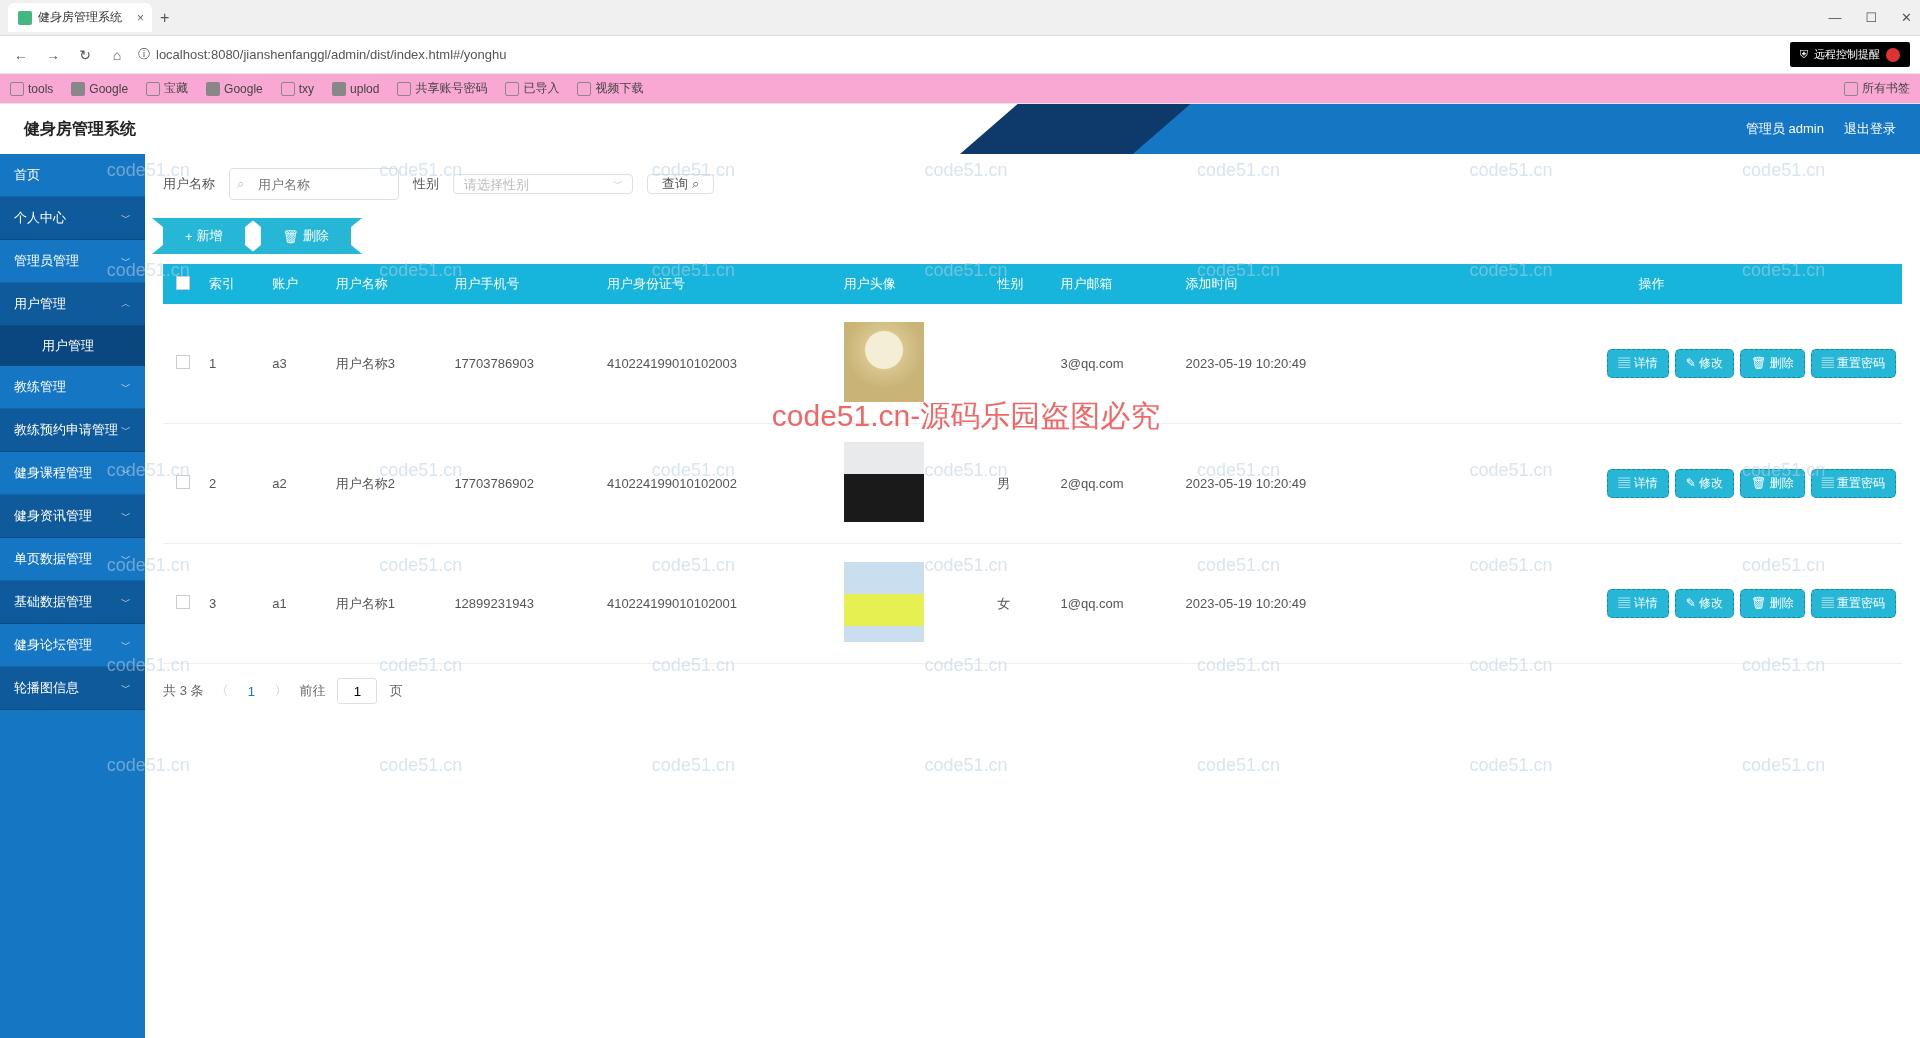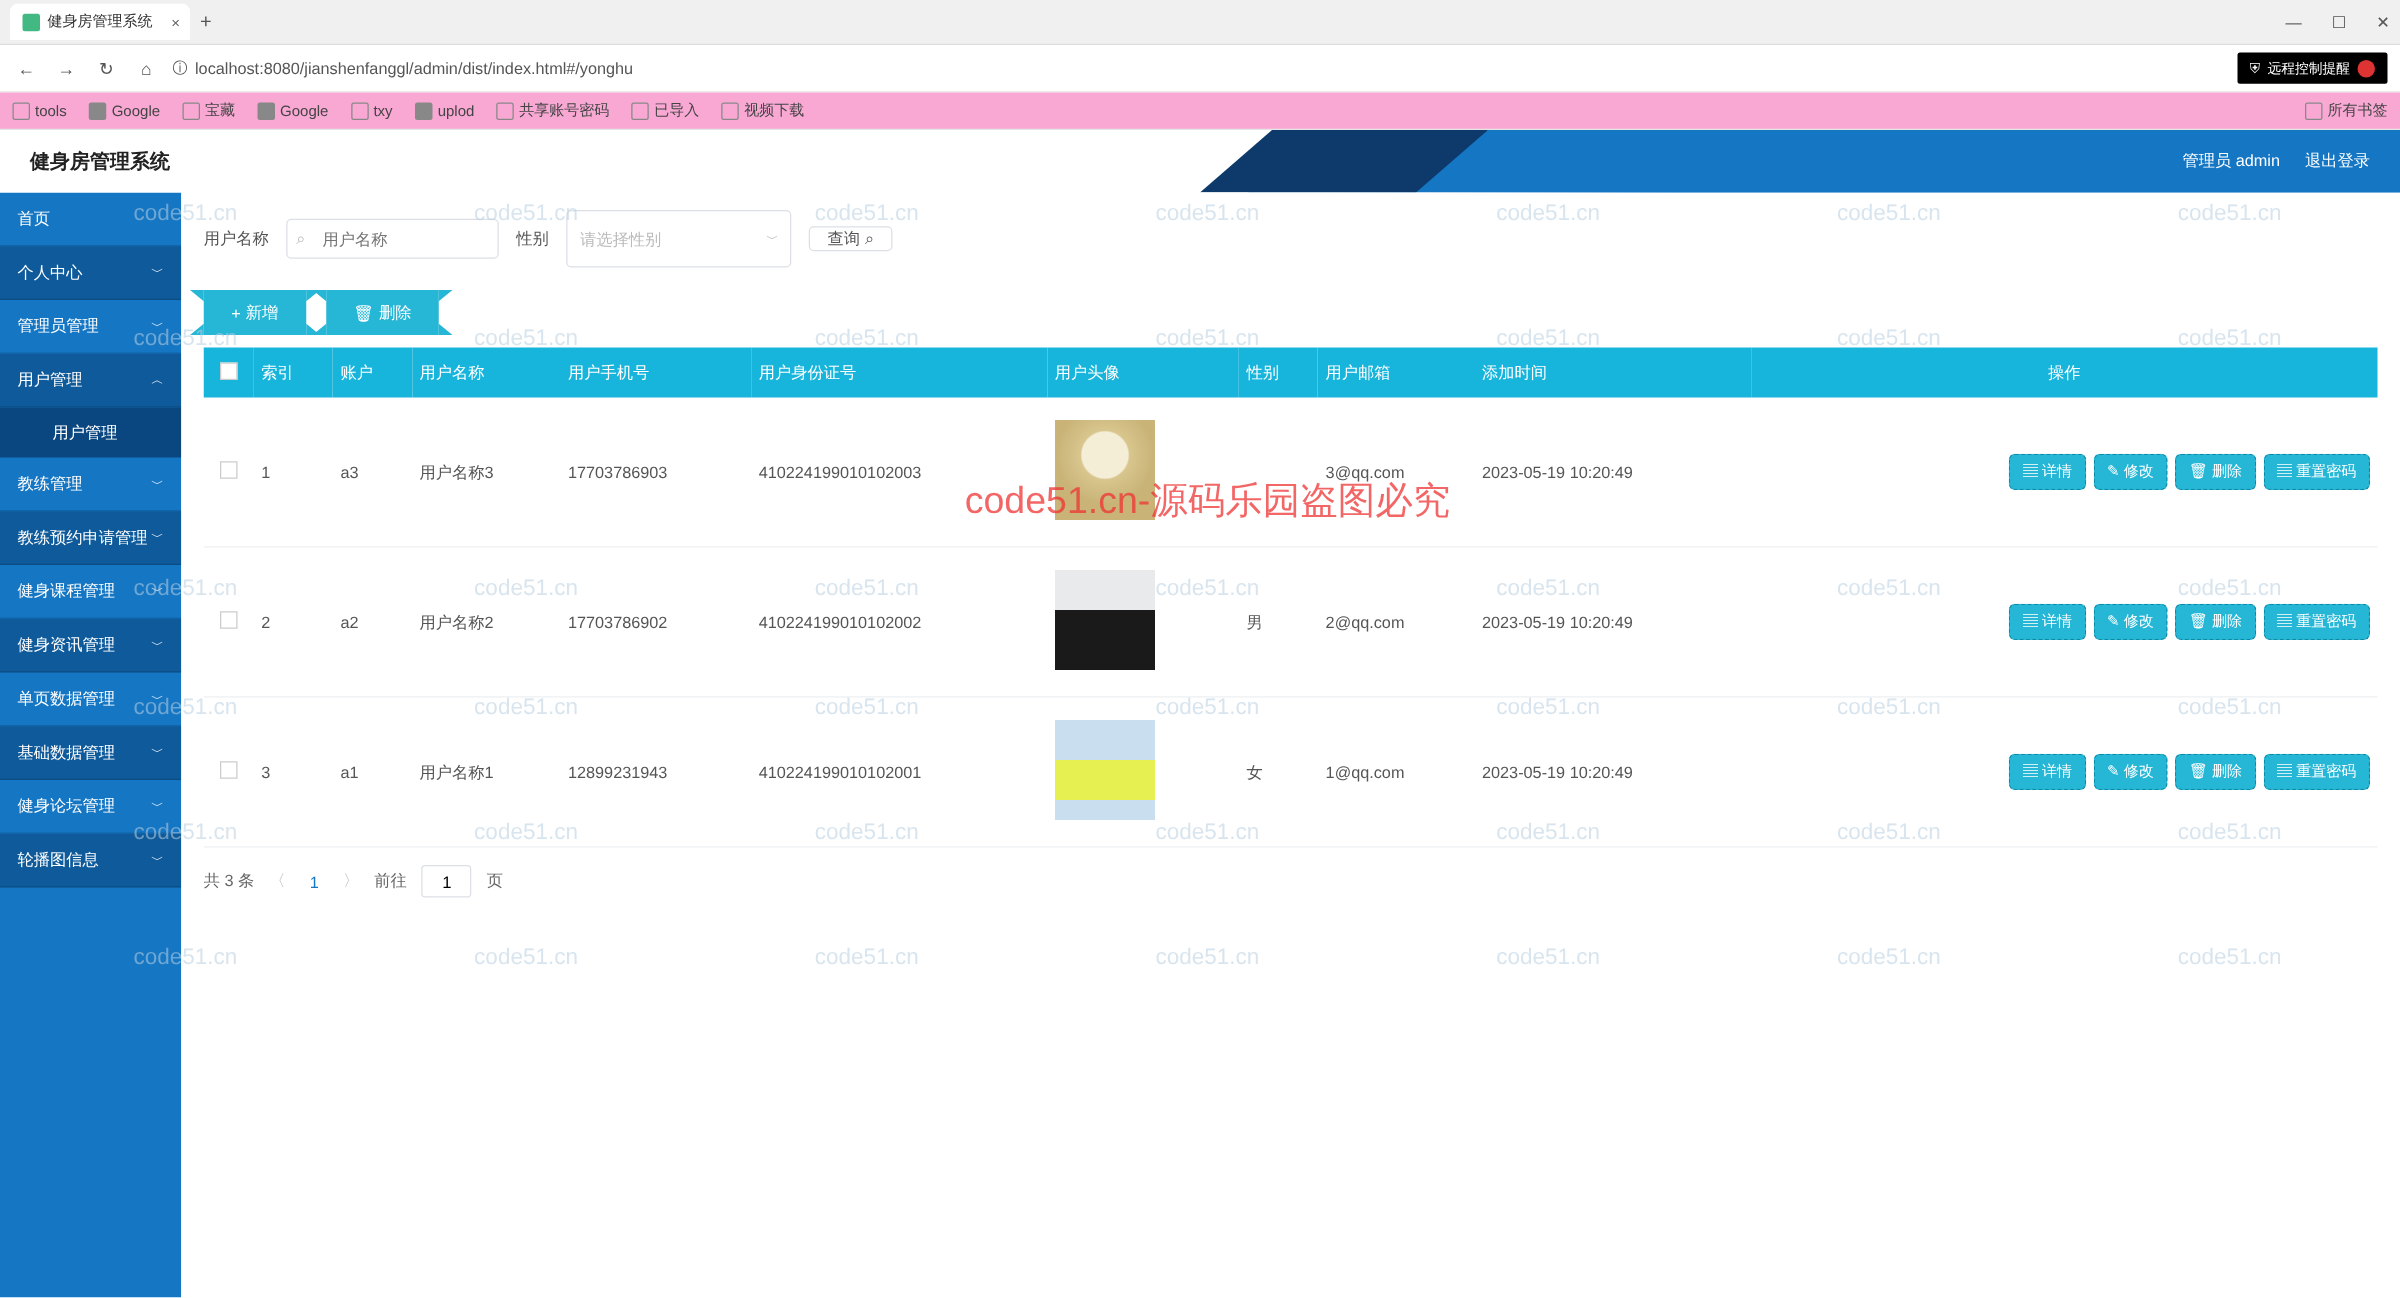--- a/index.html
+++ b/index.html
@@ -49,21 +49,21 @@
 .breadcrumb-box { border: 2px dashed #1576c4; background: #2a6ebf; color: #fff; padding: 10px 16px; border-radius: 2px; margin-bottom: 18px; font-size: 13px; }
 .breadcrumb-box .sep { margin: 0 8px; opacity: .65; }
 .breadcrumb-box a { color: #fff; }
 
 .filter-row { display: flex; align-items: center; gap: 14px; margin-bottom: 18px; flex-wrap: wrap; }
 .filter-label { color: #555; }
 .input-wrap { position: relative; }
 .input-wrap input { height: 32px; border: 1px solid #dcdfe6; border-radius: 4px; padding: 0 10px 0 28px; font-size: 13px; width: 170px; outline: none; }
 .input-wrap .picon { position: absolute; left: 8px; top: 50%; transform: translateY(-50%); color: #bbb; font-size: 13px; }
 .select-wrap { position: relative; }
-.select-wrap select { height: 46px; border: 1px solid #dcdfe6; border-radius: 4px; padding: 0 28px 0 10px; font-size: 13px; width: 180px; color: #bbb; appearance: none; background: #fff; }
+.select-wrap select { height: 20px; border: 1px solid #dcdfe6; border-radius: 4px; padding: 0 28px 0 10px; font-size: 13px; width: 180px; color: #bbb; appearance: none; background: #fff; }
 .select-wrap .arrow { position: absolute; right: 10px; top: 50%; transform: translateY(-50%); color: #bbb; font-size: 10px; pointer-events: none; }
 .search-btn { height: 20px; border: 1px solid #dcdfe6; background: #fff; border-radius: 4px; padding: 0 14px; cursor: pointer; font-size: 13px; color: #555; display: flex; align-items: center; gap: 4px; }
 
 .action-row { display: flex; gap: 16px; margin-bottom: 10px; }
 .shape-btn { position: relative; height: 36px; padding: 0 22px; background: #26b7d6; color: #fff; border: none; font-size: 13px; cursor: pointer; display: flex; align-items: center; gap: 4px; }
 .shape-btn::before, .shape-btn::after { content: ""; position: absolute; width: 0; height: 0; }
 .shape-btn::before { left: -11px; top: 0; border-top: 9px solid #26b7d6; border-left: 11px solid transparent; }
 .shape-btn::after { right: -11px; top: 0; border-top: 9px solid #26b7d6; border-right: 11px solid transparent; }
 .shape-btn .bl { position: absolute; left: -11px; bottom: 0; width: 0; height: 0; border-bottom: 9px solid #26b7d6; border-left: 11px solid transparent; }
 .shape-btn .br { position: absolute; right: -11px; bottom: 0; width: 0; height: 0; border-bottom: 9px solid #26b7d6; border-right: 11px solid transparent; }
@@ -368,21 +368,21 @@
   </div>
 <div class="watermark" style="top:260px">
     <span>code51.cn</span>
     <span>code51.cn</span>
     <span>code51.cn</span>
     <span>code51.cn</span>
     <span>code51.cn</span>
     <span>code51.cn</span>
     <span>code51.cn</span>
   </div>
-<div class="watermark big" style="top:380px">
+<div class="watermark big" style="top:396px">
     <span>code51.cn-源码乐园盗图必究</span>
   </div>
 <div class="watermark" style="top:460px">
     <span>code51.cn</span>
     <span>code51.cn</span>
     <span>code51.cn</span>
     <span>code51.cn</span>
     <span>code51.cn</span>
     <span>code51.cn</span>
     <span>code51.cn</span>

